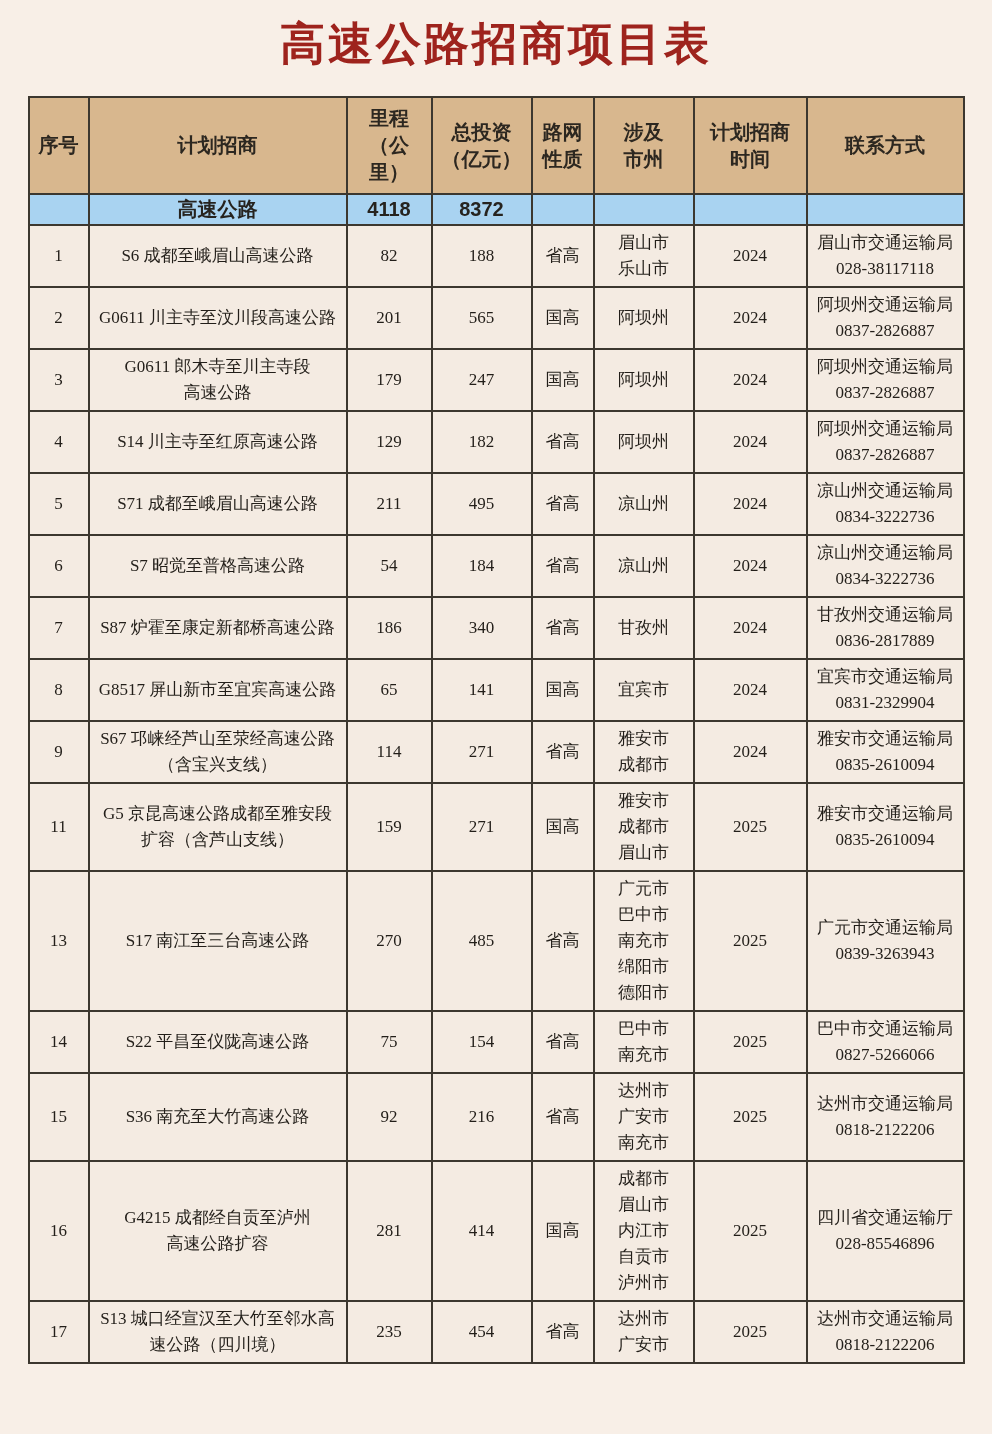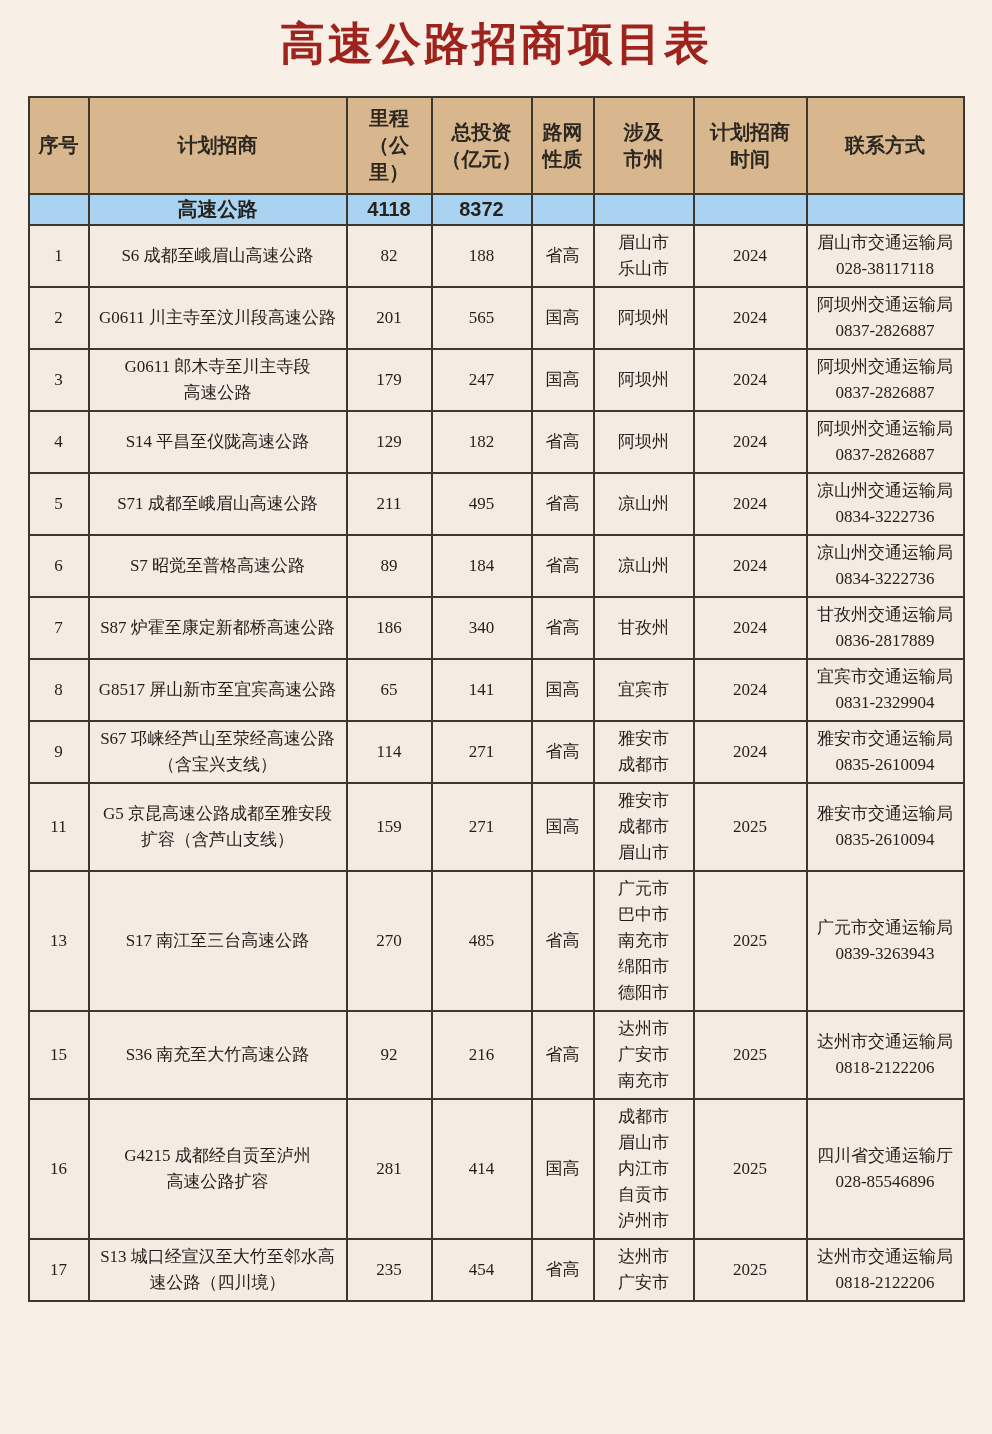--- a/index.html
+++ b/index.html
@@ -140,21 +140,21 @@
       <td class="cell-mileage">179</td>
       <td class="cell-investment">247</td>
       <td class="cell-network">国高</td>
       <td class="cell-cities">阿坝州</td>
       <td class="cell-time">2024</td>
       <td class="cell-contact">阿坝州交通运输局
 0837-2826887</td>
     </tr>
     <tr>
       <td class="cell-no">4</td>
-      <td class="cell-name">S14 平昌至仪陇高速公路</td>
+      <td class="cell-name">S14 川主寺至红原高速公路</td>
       <td class="cell-mileage">129</td>
       <td class="cell-investment">182</td>
       <td class="cell-network">省高</td>
       <td class="cell-cities">阿坝州</td>
       <td class="cell-time">2024</td>
       <td class="cell-contact">阿坝州交通运输局
 0837-2826887</td>
     </tr>
     <tr>
       <td class="cell-no">5</td>
@@ -163,21 +163,21 @@
       <td class="cell-investment">495</td>
       <td class="cell-network">省高</td>
       <td class="cell-cities">凉山州</td>
       <td class="cell-time">2024</td>
       <td class="cell-contact">凉山州交通运输局
 0834-3222736</td>
     </tr>
     <tr>
       <td class="cell-no">6</td>
       <td class="cell-name">S7 昭觉至普格高速公路</td>
-      <td class="cell-mileage">89</td>
+      <td class="cell-mileage">54</td>
       <td class="cell-investment">184</td>
       <td class="cell-network">省高</td>
       <td class="cell-cities">凉山州</td>
       <td class="cell-time">2024</td>
       <td class="cell-contact">凉山州交通运输局
 0834-3222736</td>
     </tr>
     <tr>
       <td class="cell-no">7</td>
       <td class="cell-name">S87 炉霍至康定新都桥高速公路</td>
@@ -236,20 +236,32 @@
       <td class="cell-cities">广元市
 巴中市
 南充市
 绵阳市
 德阳市</td>
       <td class="cell-time">2025</td>
       <td class="cell-contact">广元市交通运输局
 0839-3263943</td>
     </tr>
     <tr>
+      <td class="cell-no">14</td>
+      <td class="cell-name">S22 平昌至仪陇高速公路</td>
+      <td class="cell-mileage">75</td>
+      <td class="cell-investment">154</td>
+      <td class="cell-network">省高</td>
+      <td class="cell-cities">巴中市
+南充市</td>
+      <td class="cell-time">2025</td>
+      <td class="cell-contact">巴中市交通运输局
+0827-5266066</td>
+    </tr>
+    <tr>
       <td class="cell-no">15</td>
       <td class="cell-name">S36 南充至大竹高速公路</td>
       <td class="cell-mileage">92</td>
       <td class="cell-investment">216</td>
       <td class="cell-network">省高</td>
       <td class="cell-cities">达州市
 广安市
 南充市</td>
       <td class="cell-time">2025</td>
       <td class="cell-contact">达州市交通运输局

